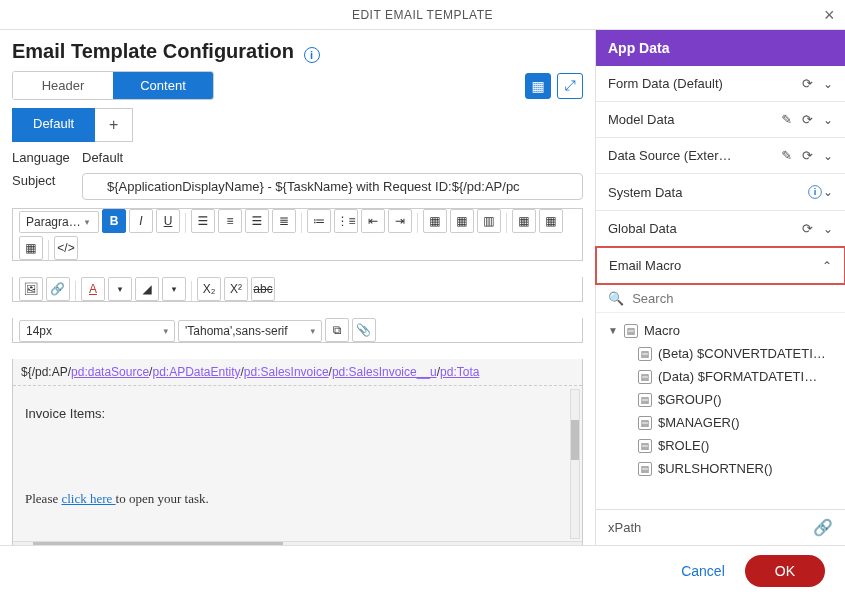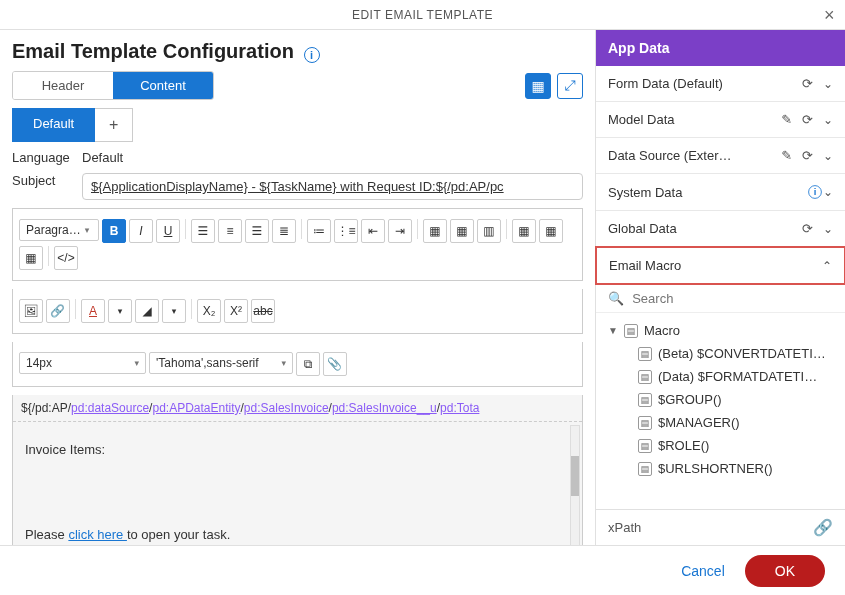--- a/index.html
+++ b/index.html
@@ -27,23 +27,23 @@
 .icon-btn.filled { background: #1976d2; color: #fff; }
 
 .pill-tabs { display: flex; }
 .pill { padding: 7px 20px; border: 1px solid #ccc; font-size: 13px; cursor: pointer; }
 .pill.active { background: #1976d2; color: #fff; border-color: #1976d2; }
 .pill.plus { background: #fff; border-left: none; width: 38px; text-align: center; padding: 7px 0; font-size: 16px; color: #555; }
 
 .field-row { display: flex; align-items: flex-start; margin-bottom: 8px; }
 .field-label { width: 70px; font-size: 13px; color: #333; }
 .field-value { font-size: 13px; color: #333; }
-.field-input { flex: 1; border: 1px solid #ccc; border-radius: 4px; padding: 5px 8px; font-size: 13px; color: #333; font-family: inherit; text-decoration: underline; }
-
-.toolbar { border: 1px solid #ccc; background: #fff; padding: 10px 6px; display: flex; flex-wrap: wrap; gap: 3px; align-items: flex-start; margin-bottom: 8px; }
+.field-input { flex: 1; border: 1px solid #ccc; border-radius: 4px; padding: 5px 24px; font-size: 13px; color: #333; font-family: inherit; }
+
+.toolbar { border: 1px solid #ccc; background: #fff; padding: 0 6px; display: flex; flex-wrap: wrap; gap: 3px; align-items: flex-end; margin-bottom: 16px; }
 .toolbar + .toolbar { border-top: none; }
 .tb-select { border: 1px solid #ccc; border-radius: 2px; padding: 3px 6px; font-size: 12px; display: flex; align-items: center; gap: 4px; cursor: pointer; background: #fff; }
 .tb-select .caret { font-size: 9px; color: #777; }
 .tb-btn { width: 24px; height: 24px; border: 1px solid #ccc; border-radius: 2px; display: flex; align-items: center; justify-content: center; font-size: 12px; cursor: pointer; background: #fff; color: #333; }
 .tb-btn.bold-active { background: #1976d2; color: #fff; border-color: #1976d2; font-weight: bold; }
 .tb-sep { width: 1px; height: 20px; background: #ddd; margin: 0 2px; }
 
 .editor-box { border: 1px solid #ccc; border-top: none; position: relative; }
 .editor-path { background: #f5f5f5; padding: 6px 8px; font-size: 12px; border-bottom: 1px dashed #ccc; overflow: hidden; white-space: nowrap; }
 .editor-path .seg { color: #8b5cf6; text-decoration: underline; }
@@ -163,39 +163,39 @@
       <div class="tb-btn" style="font-size:9px;">▾</div>
       <div class="tb-btn">◢</div>
       <div class="tb-btn" style="font-size:9px;">▾</div>
       <div class="tb-sep"></div>
       <div class="tb-btn">X₂</div>
       <div class="tb-btn">X²</div>
       <div class="tb-btn strike">abc</div>
     </div>
 
     <div class="toolbar">
-      <div class="tb-select" style="width:127px;justify-content:space-between;">
+      <div class="tb-select" style="width:156px;justify-content:space-between;">
           <span>14px</span>
           <span class="caret">▾</span>
         </div>
       <div class="tb-select" style="width:144px;justify-content:space-between;">
           <span>'Tahoma',sans-serif</span>
           <span class="caret">▾</span>
         </div>
       <div class="tb-btn">⧉</div>
       <div class="tb-btn">📎</div>
     </div>
 
     <div class="editor-box">
       <div class="editor-path">
         <span>${/pd:AP/</span><span class="seg">pd:dataSource</span>/<span class="seg">pd:APDataEntity</span>/<span class="seg">pd:SalesInvoice</span>/<span class="seg">pd:SalesInvoice__u</span>/<span class="seg">pd:Tota</span>
       </div>
       <div class="editor-body">
         <div style="font-weight:normal;margin-bottom:70px;font-family:Tahoma,sans-serif;">Invoice Items:</div>
-        <div style="font-family:Liberation Sans, sans-serif;">
+        <div style="font-family:Liberation Serif, serif;">
           <span>Please </span><span class="link">click here </span><span>to open your task.</span>
         </div>
       </div>
       <div class="editor-scroll">
           <div class="thumb"></div>
         </div>
       <div class="h-scroll">
           <div class="thumb"></div>
         </div>
     </div>

